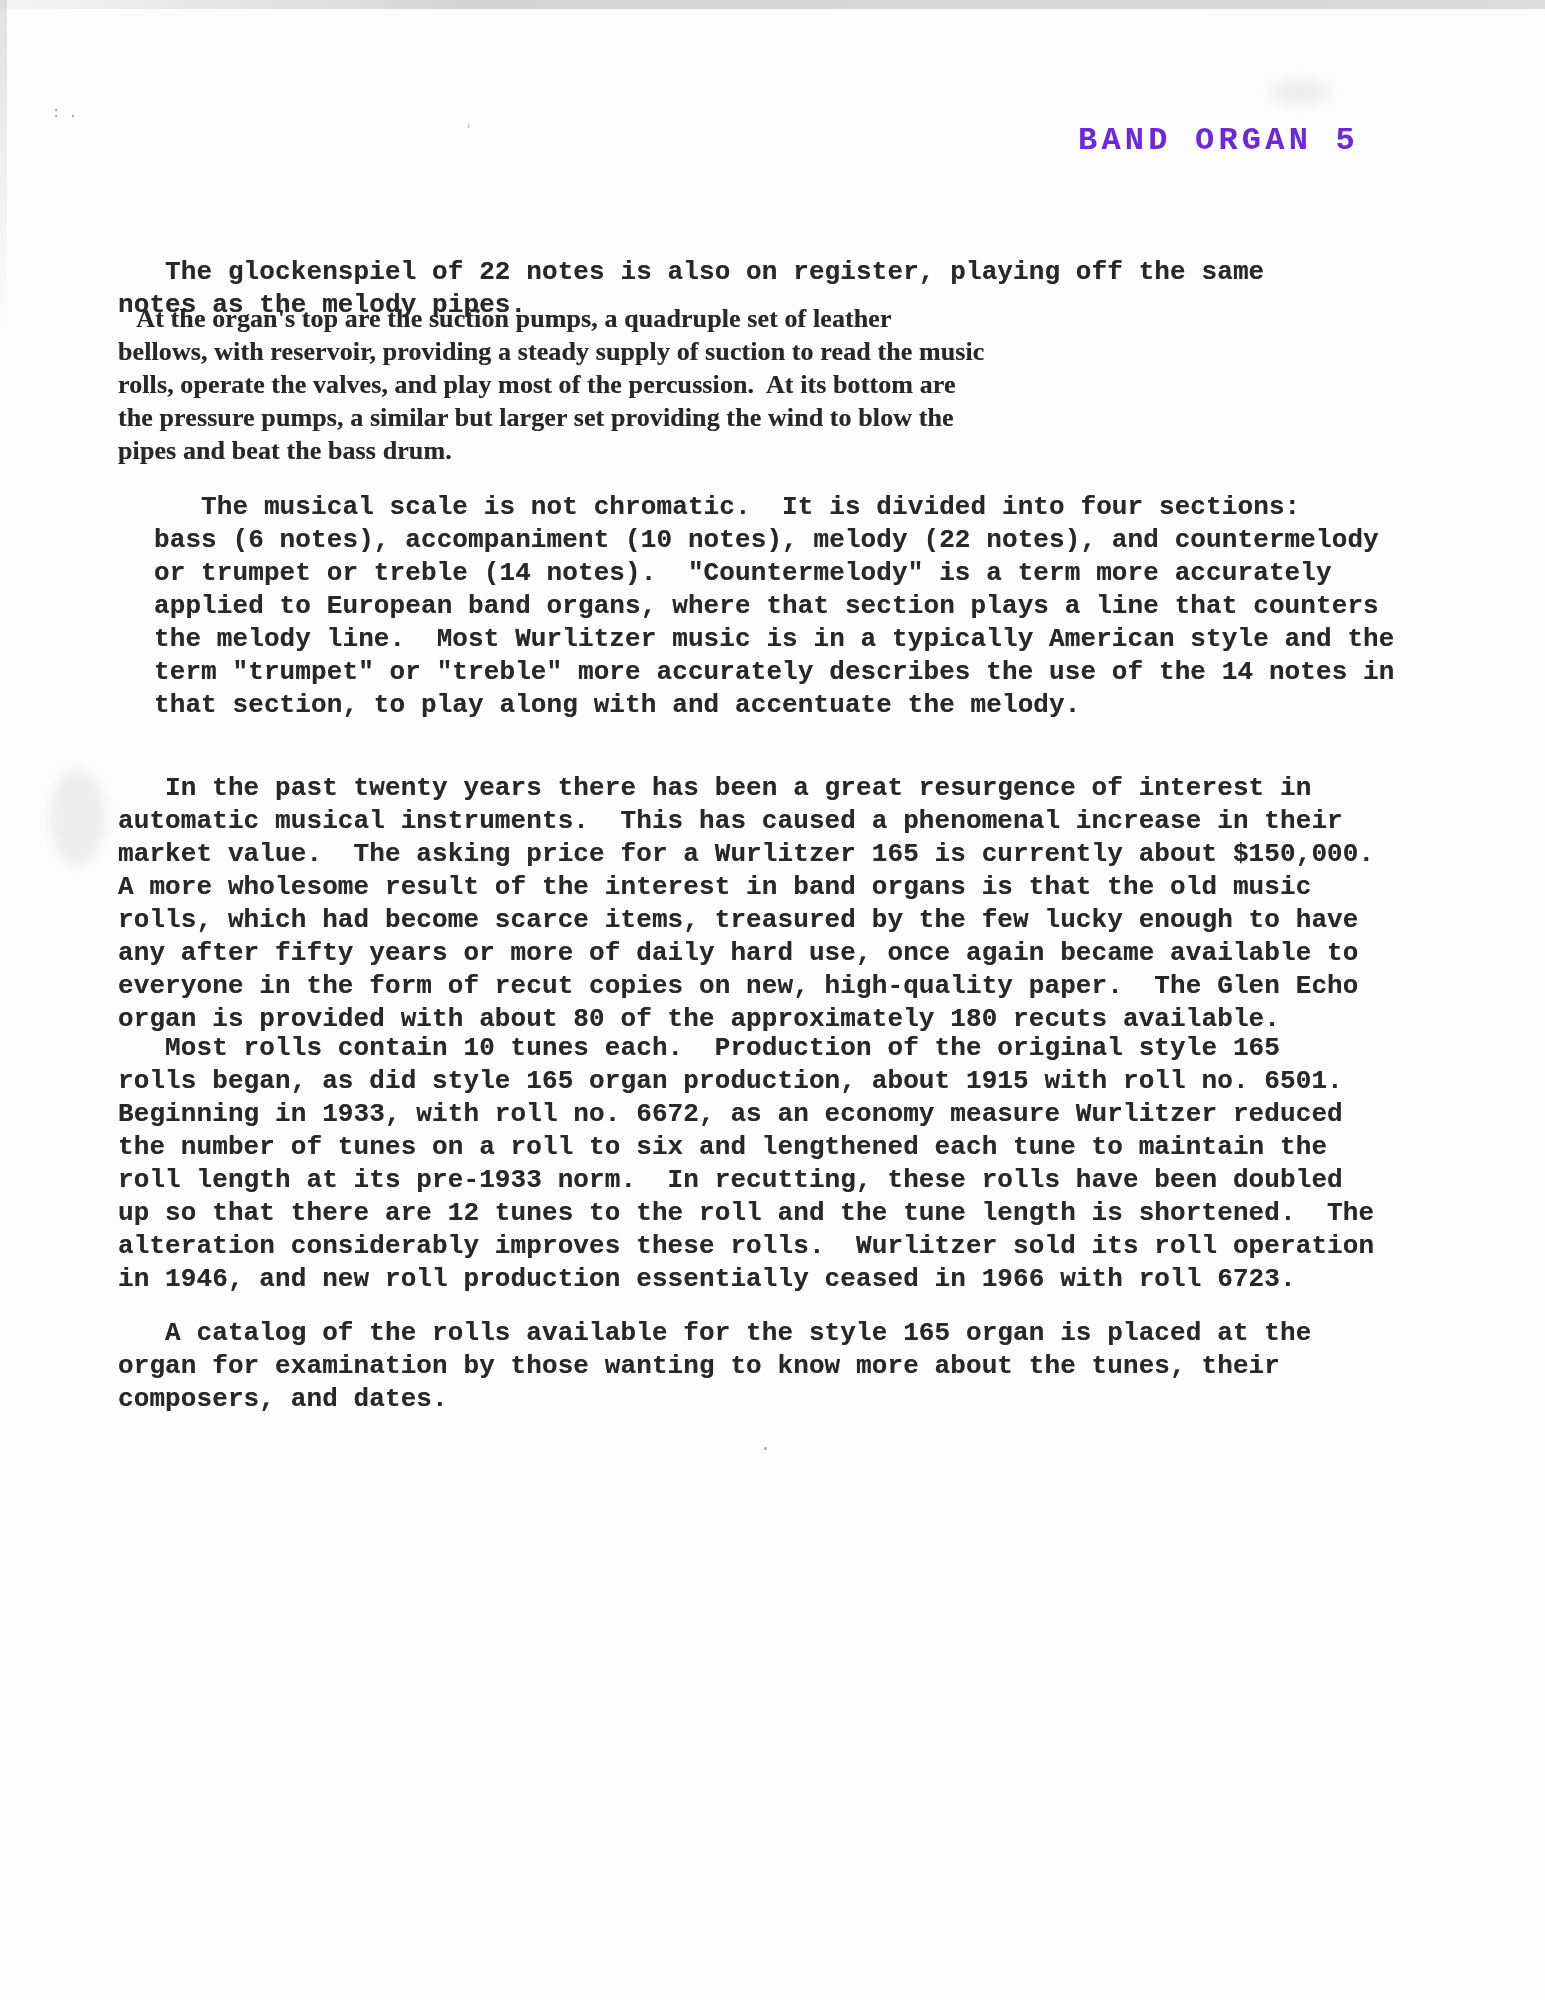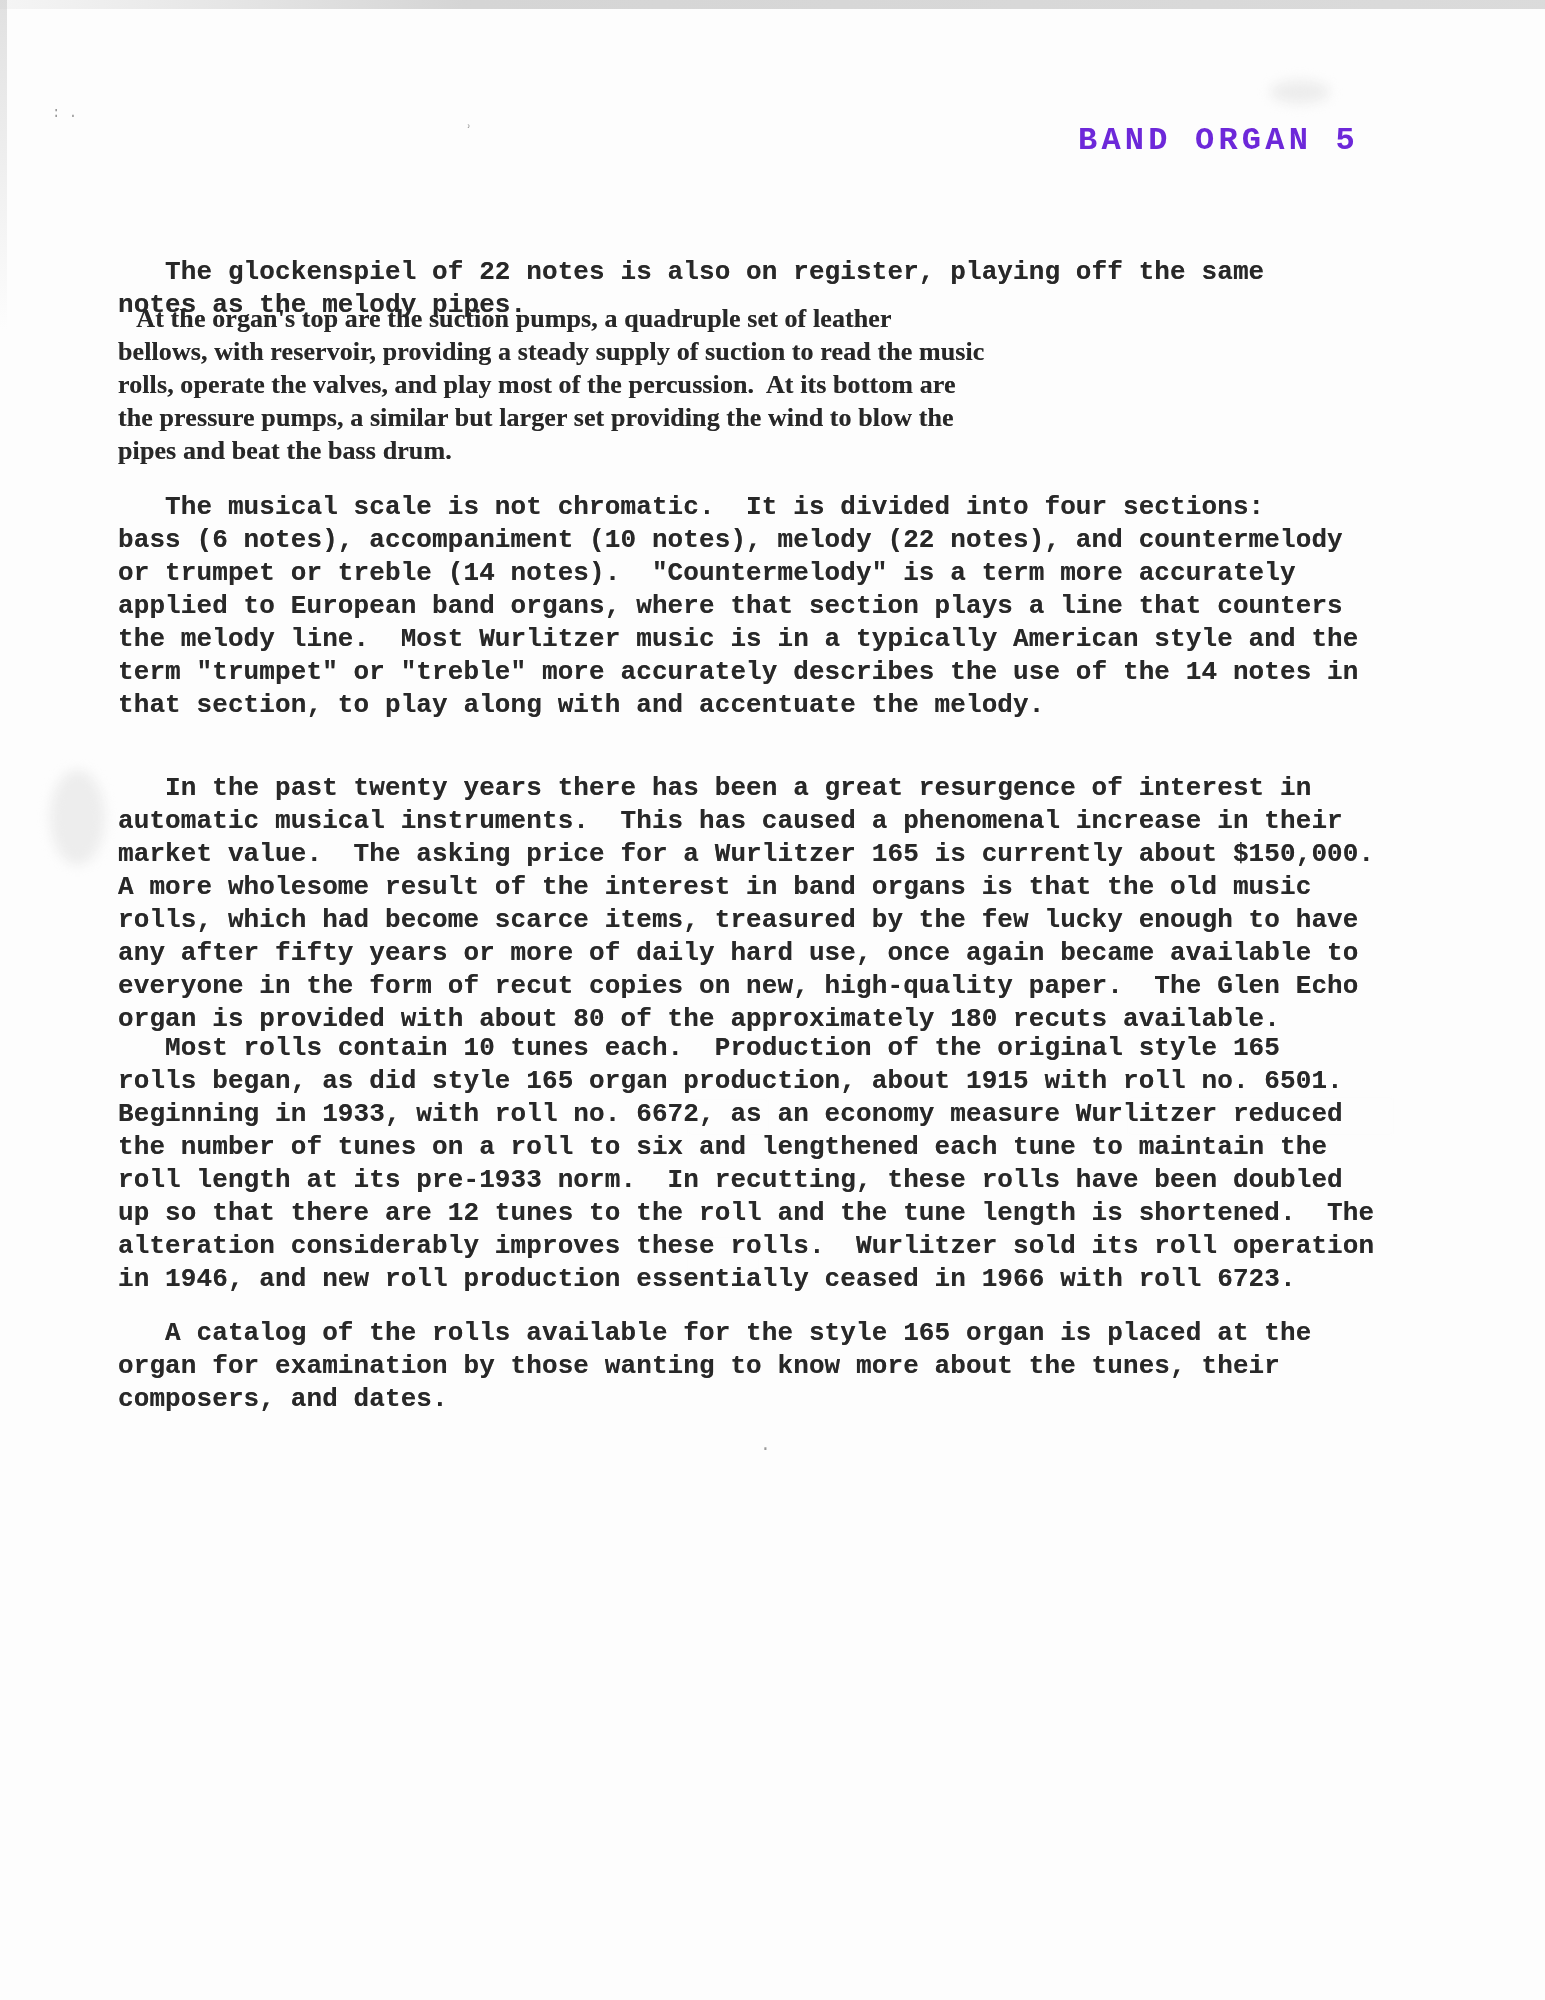--- a/index.html
+++ b/index.html
@@ -66,21 +66,21 @@
     font-size: 26px;
     font-weight: bold;
     line-height: 33px;
     white-space: pre;
     letter-spacing: 0.1px;
     color: #282828;
     text-shadow: 0 0 0.5px rgba(40,40,40,0.55);
   }
   .p1 { top: 209px; margin-top: 47px; }
   .p2 { top: 302px; font-family: Liberation Serif, serif; }
-  .p3 { top: 491px; }
+  .p3 { top: 491px; margin-left: 36px; }
   .p4 { top: 747px; margin-top: 25px; }
   .p5 { top: 1032px; font-family: Liberation Mono, monospace; }
   .p6 { top: 1317px; }
 </style>
 </head>
 <body>
 
 <div class="page">
 
   <div class="edge-strip-top"></div>

